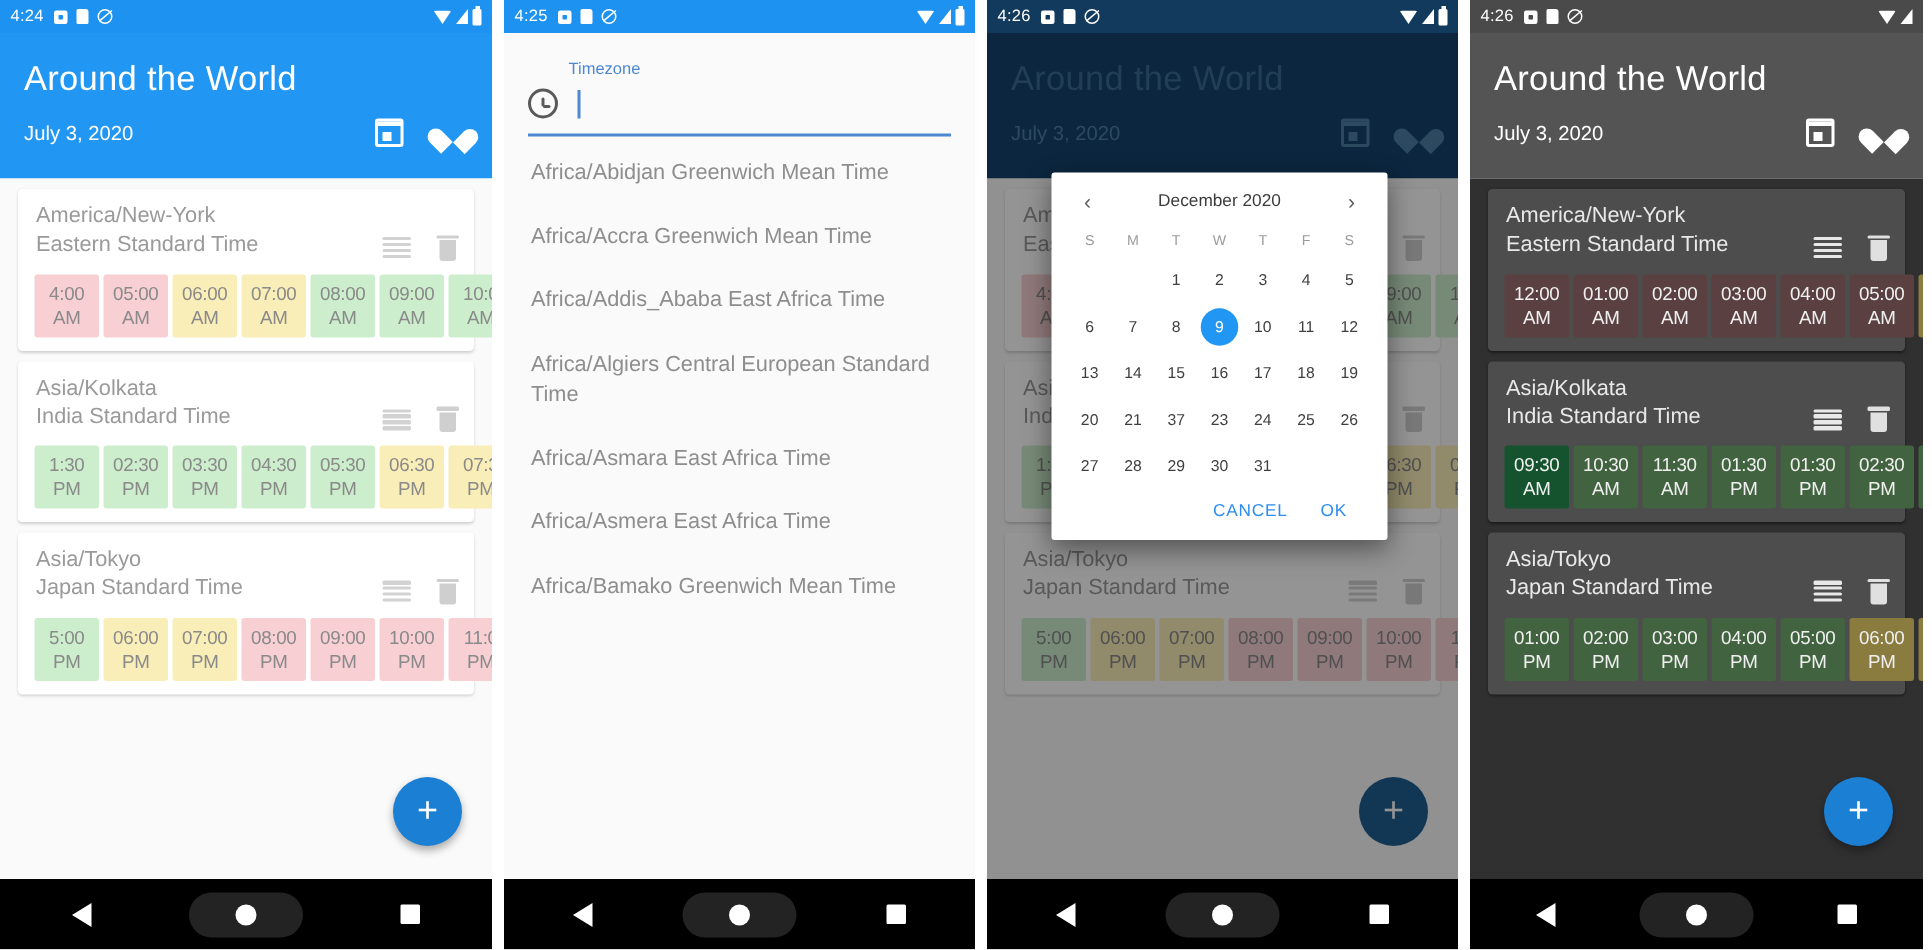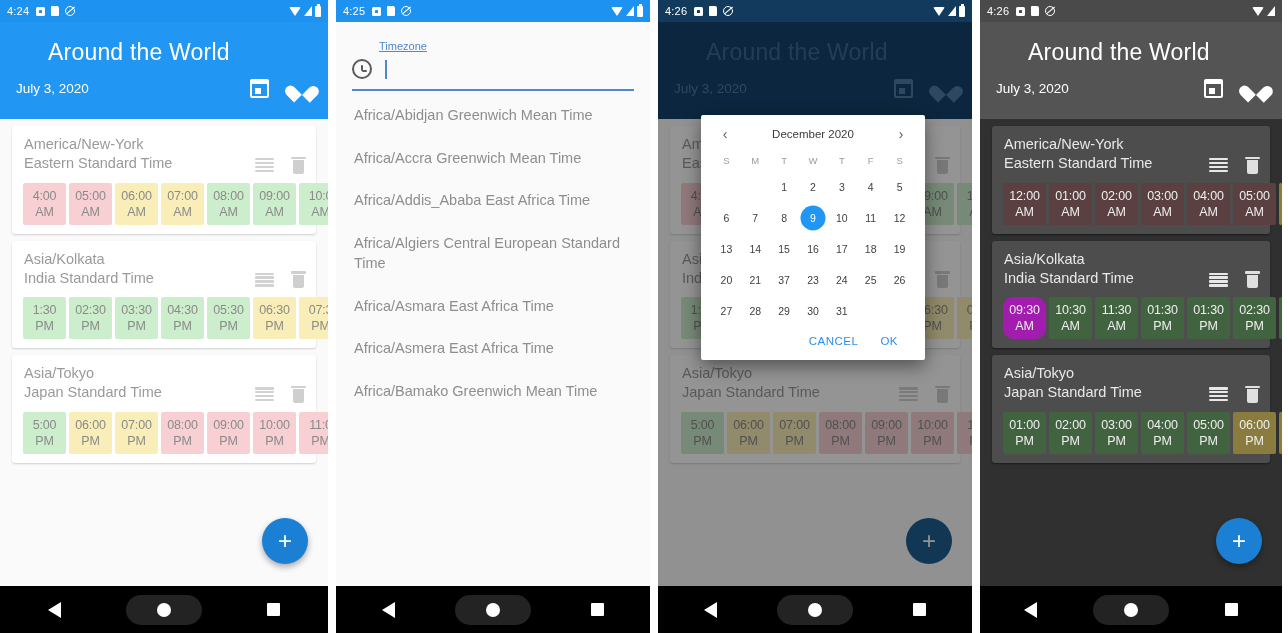--- a/index.html
+++ b/index.html
@@ -42,21 +42,21 @@
   .ic-wifi { width:0;height:0;border-left:6px solid transparent;border-right:6px solid transparent;border-top:9px solid #fff;border-radius:2px;}
   .ic-sig { width:0;height:0;border-left:8px solid transparent;border-bottom:10px solid #fff; }
   .ic-bat { width:6px;height:11px;background:#fff;border-radius:1px; position:relative;}
   .ic-bat::before{content:"";position:absolute;top:-2px;left:1.5px;width:3px;height:2px;background:#fff;}
 
   
   .appbar { position:absolute; top:22px; left:0; right:0; height:97px; padding:0 16px; }
   .ab-blue { background:#2196f3; }
   .ab-dim  { background:#14436c; }
   .ab-dark { background:#545454; }
-  .ab-title { font-size:23px; font-weight:300; color:#fff; letter-spacing:.2px; padding-top:17px;margin-left:32px; }
+  .ab-title { font-size:23px; font-weight:300; color:#fff; letter-spacing:.2px; padding-top:17px; }
   .ab-dim .ab-title { color:#3b6b91; }
   .ab-row { display:flex; align-items:center; margin-top:13px; }
   .ab-date { font-size:13.5px; color:#fff; font-weight:400; }
   .ab-dim .ab-date { color:#4c7ea6; }
   .ab-actions { margin-left:auto; display:flex; align-items:center; gap:22px; }
   .cal-icon { width:19px; height:19px; border:2.2px solid #fff; border-radius:2px; position:relative; }
   .cal-icon::before { content:""; position:absolute; top:-0.5px; left:-0.5px; right:-0.5px; height:3.5px; background:#fff; }
   .cal-icon::after  { content:""; position:absolute; left:2.5px; top:6.5px; width:6px; height:6px; background:#fff; }
   .ab-dim .cal-icon { border-color:#4c7ea6; }
   .ab-dim .cal-icon::before, .ab-dim .cal-icon::after { background:#4c7ea6; }
@@ -113,21 +113,21 @@
             display:flex; align-items:center; z-index:30; }
   .nav-cell { flex:1; display:flex; align-items:center; justify-content:center; height:100%; }
   .nav-back { width:0;height:0;border-top:8px solid transparent;border-bottom:8px solid transparent;border-right:13px solid #fff; }
   .nav-home-pill { width:76px; height:30px; background:#232323; border-radius:15px; display:flex; align-items:center; justify-content:center; }
   .nav-home { width:14px; height:14px; border-radius:50%; background:#fff; }
   .nav-rec { width:13px; height:13px; background:#fff; border-radius:1px; }
 
   
   .tz-screen { position:absolute; top:22px; left:0; right:0; bottom:47px; background:#fafafa; }
   .tz-field { padding:18px 16px 0 16px; }
-  .tz-label { font-size:11px; color:#4d88d1; margin-left:27px;text-decoration:underline; }
+  .tz-label { font-size:11px; color:#4d88d1; margin-left:27px; }
   .tz-inputrow { display:flex; align-items:center; margin-top:7px; padding-bottom:10px; border-bottom:2px solid #4d88d1; }
   .clock-icon { width:20px; height:20px; border:2px solid #5a5a5a; border-radius:50%; position:relative; margin-right:13px; flex:0 0 auto;}
   .clock-icon::before { content:""; position:absolute; left:7px; top:4px; width:2px; height:6px; background:#5a5a5a; border-radius:1px;}
   .clock-icon::after  { content:""; position:absolute; left:7.5px; top:9px; width:5px; height:2px; background:#5a5a5a; border-radius:1px;}
   .tz-caret { width:2px; height:19px; background:#4d88d1; }
   .tz-list { padding:14px 18px 0 18px; }
   .tz-item { font-size:14.5px; color:#8e8e8e; line-height:1.42; margin-bottom:22px; }
 
   
   .scrim { position:absolute; top:22px; left:0; right:0; bottom:47px; background:rgba(0,0,0,.42); z-index:18; }
@@ -754,21 +754,21 @@
                 <i></i>
                 <i></i>
               </span>
               <span class="trash-icon">
                 <span class="lid"></span>
                 <span class="can"></span>
               </span>
             </div>
           </div>
           <div class="chips">
-            <div class="chip chip-dark" style="background: #a21caf; border-radius: 11px;">
+            <div class="chip chip-dark" style="background: #14532d;">
               <span>09:30</span>
               <span>AM</span>
             </div>
             <div class="chip chip-dark" style="background: rgb(65, 99, 63);">
               <span>10:30</span>
               <span>AM</span>
             </div>
             <div class="chip chip-dark" style="background: rgb(65, 99, 63);">
               <span>11:30</span>
               <span>AM</span>

